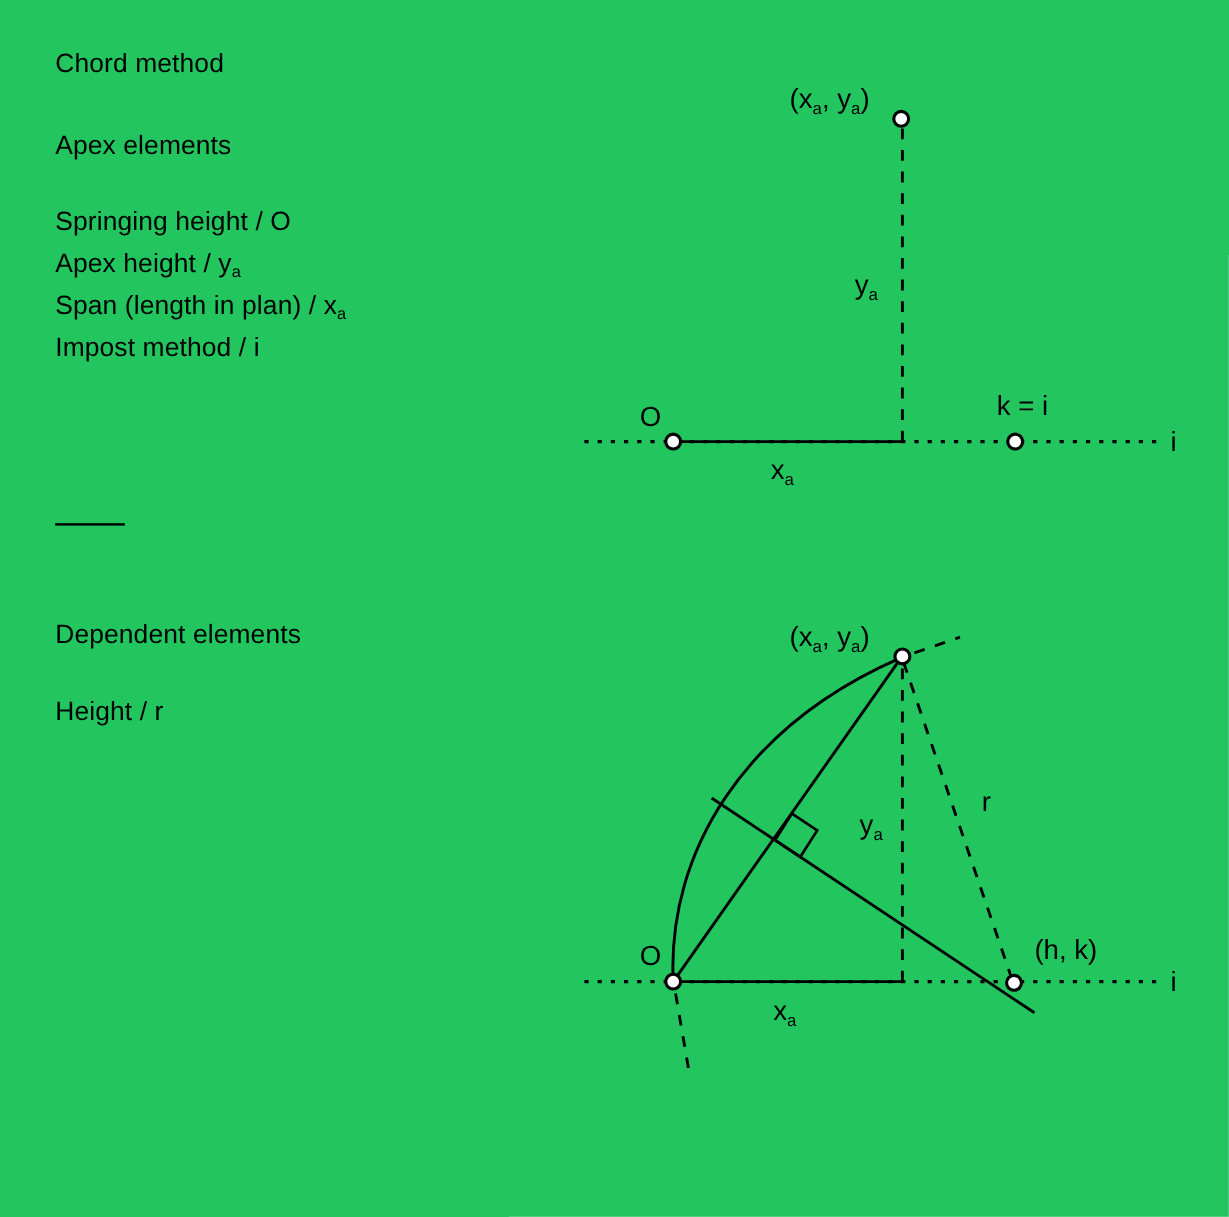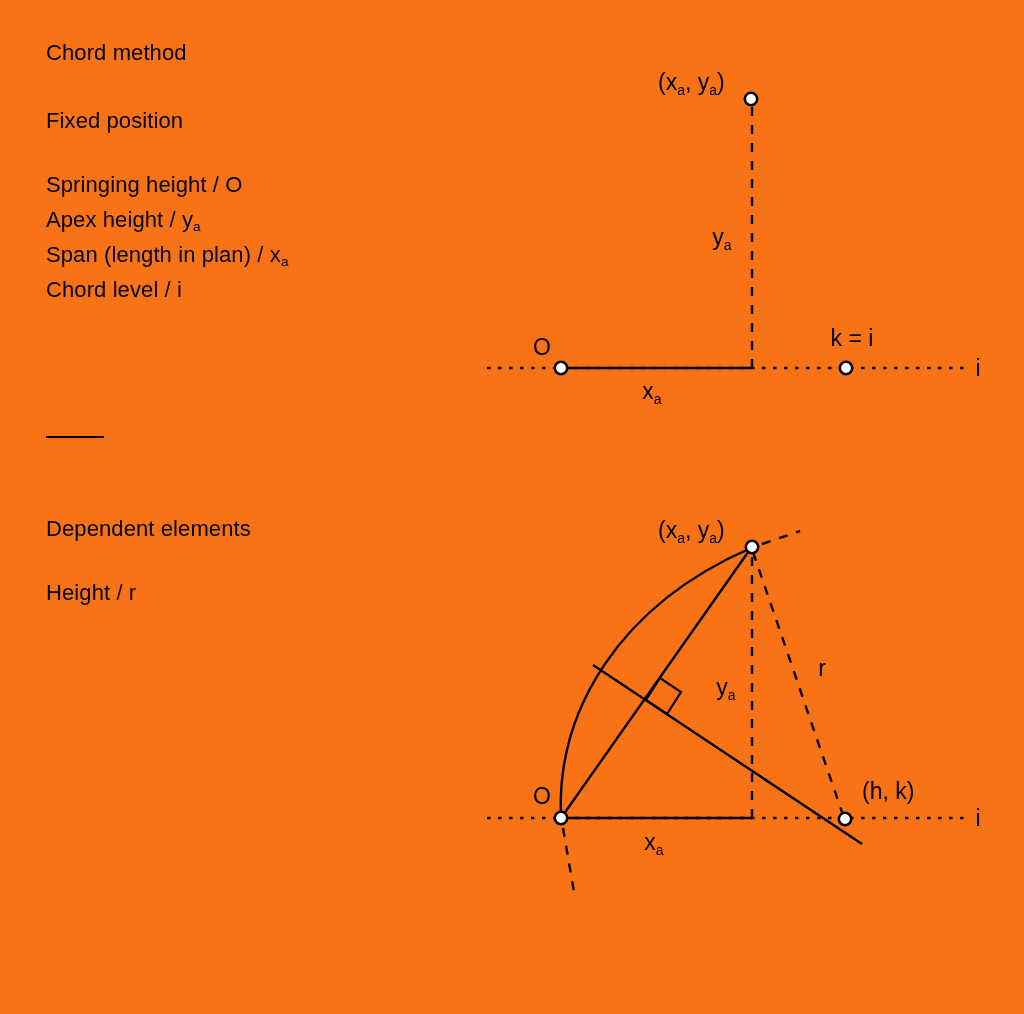--- a/index.html
+++ b/index.html
@@ -14,21 +14,21 @@
     position: relative;
     overflow: hidden;
     font-family: "Liberation Sans", sans-serif;
     color: #000000;
     -webkit-font-smoothing: antialiased;
   }
 
   .page {
     position: absolute;
     inset: 0;
-    background: #f97316;
+    background: #22c55e;
   }
 
   
   .text-col {
     position: absolute;
     left: 46px;
     top: 36px;
     width: 420px;
   }
 
@@ -112,29 +112,29 @@
 <body>
 
 <div class="page">
 
   <div class="text-col">
 
     <div class="heading">Chord method</div>
 
     <div class="gap-sm"></div>
 
-    <div class="heading">Fixed position</div>
+    <div class="heading">Apex elements</div>
 
     <div class="gap-md"></div>
 
     <ul class="list">
       <li><span>Springing height / O</span><sub></sub></li>
       <li><span>Apex height / y</span><sub>a</sub></li>
       <li><span>Span (length in plan) / x</span><sub>a</sub></li>
-      <li><span>Chord level / i</span><sub></sub></li>
+      <li><span>Impost method / i</span><sub></sub></li>
     </ul>
   </div>
 
   <div class="rule"></div>
 
   <div class="text-col-2">
 
     <div class="heading">Dependent elements</div>
 
     <div class="gap-md"></div>

